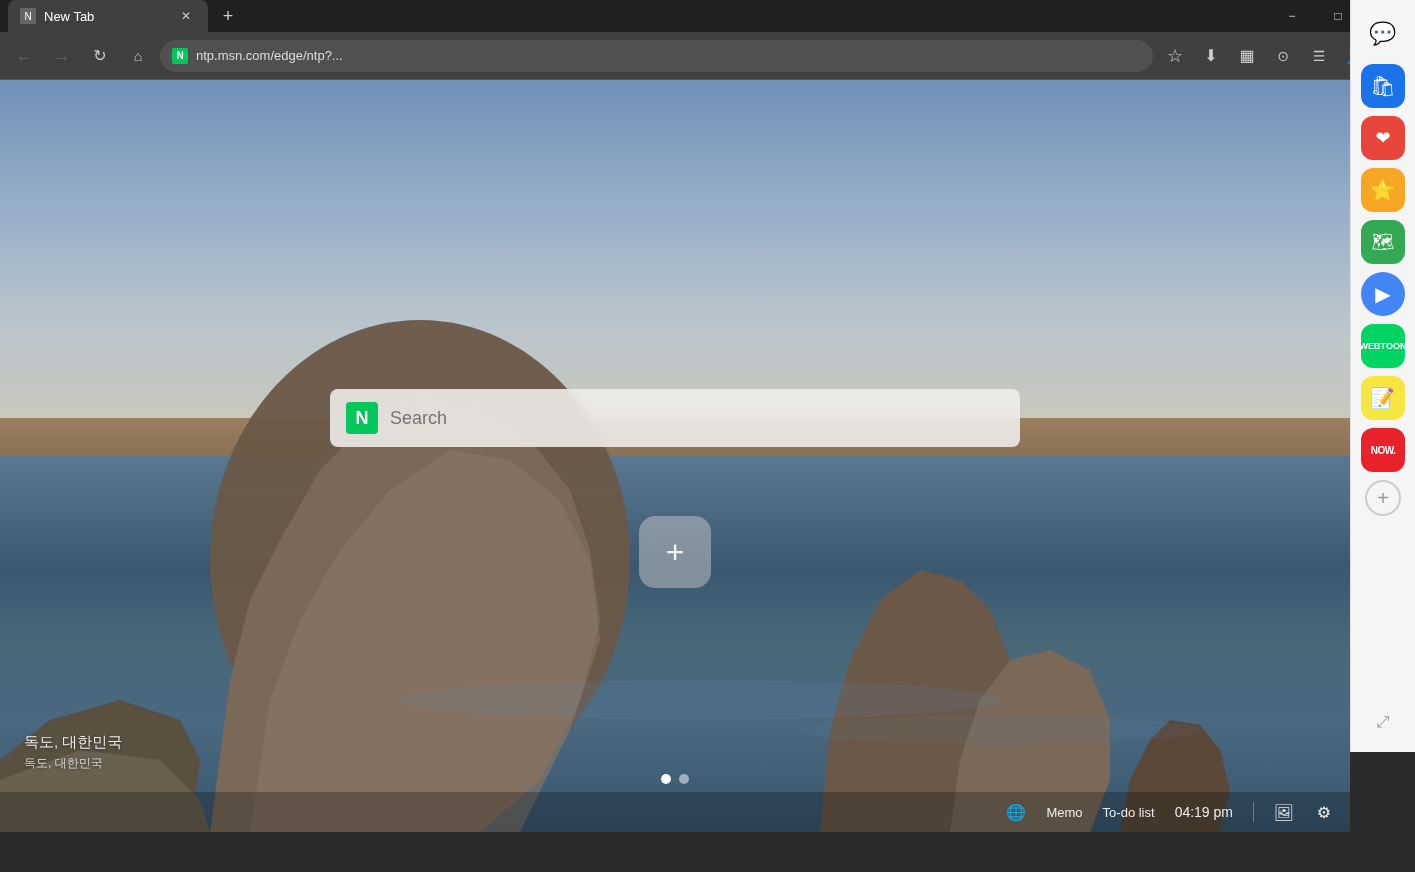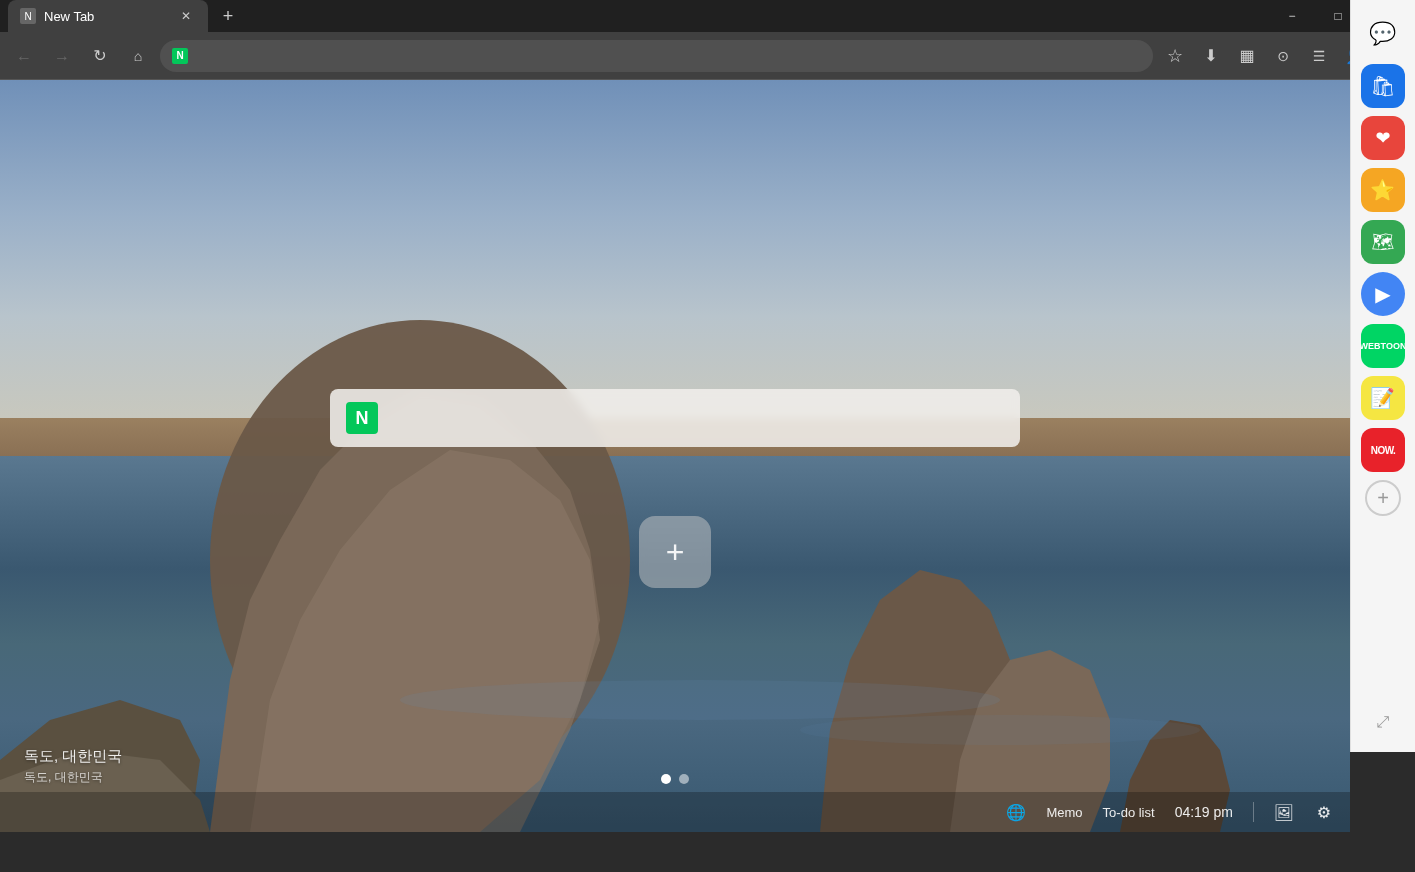--- a/index.html
+++ b/index.html
@@ -186,21 +186,21 @@
         #3a5870 30%,
         #486878 50%,
         #4a6880 70%,
         #385870 100%
       );
     }
 
     
     .photo-credit {
       position: absolute;
-      bottom: 45px;
+      bottom: 59px;
       left: 24px;
       color: rgba(255,255,255,0.9);
       font-size: 14px;
       line-height: 1.6;
       text-shadow: 0 1px 3px rgba(0,0,0,0.5);
       margin-top: 14px;
     }
     .photo-credit .main-text {
       font-size: 15px;
       font-weight: 500;
@@ -433,20 +433,21 @@
   </div>
 </div>
 
 <div class="nav-bar">
   <button class="nav-btn disabled">←</button>
   <button class="nav-btn disabled">→</button>
   <button class="nav-btn">↻</button>
   <div class="nav-btn" style="font-size:14px;">⌂</div>
   <div class="address-bar">
     <div class="address-favicon">N</div>
+    <div class="address-text">ntp.msn.com/edge/ntp?...</div>
   </div>
   <div class="nav-actions">
     <button class="nav-btn" style="font-size:18px;">☆</button>
     <button class="nav-btn" style="font-size:16px;">⬇</button>
     <button class="nav-btn" style="font-size:16px;">▦</button>
     <button class="nav-btn" style="font-size:14px;">⊙</button>
     <button class="nav-btn" style="font-size:14px;">☰</button>
     <button class="nav-btn" style="font-size:16px;">👤</button>
     <button class="nav-btn" style="font-size:18px;">⋯</button>
   </div>
@@ -475,20 +476,21 @@
         <polygon points="0,752 0,700 80,670 160,680 200,720 210,752" fill="#6a6050"></polygon>
 
         <ellipse cx="700" cy="620" rx="300" ry="20" fill="rgba(100,140,180,0.15)"></ellipse>
         <ellipse cx="1000" cy="650" rx="200" ry="15" fill="rgba(100,140,180,0.1)"></ellipse>
       </svg>
     </div>
 
     <div class="search-container">
       <div class="search-bar">
         <div class="naver-logo">N</div>
+        <input class="search-input" type="text" placeholder="Search" style="">
       </div>
     </div>
 
     <div class="add-shortcut" style="top: 58%; left: 50%; transform: translateX(-50%);">
       <span class="add-shortcut-icon">+</span>
     </div>
 
     <div class="photo-credit">
       <div class="main-text">독도, 대한민국</div>
       <div class="sub-text">독도, 대한민국</div>

